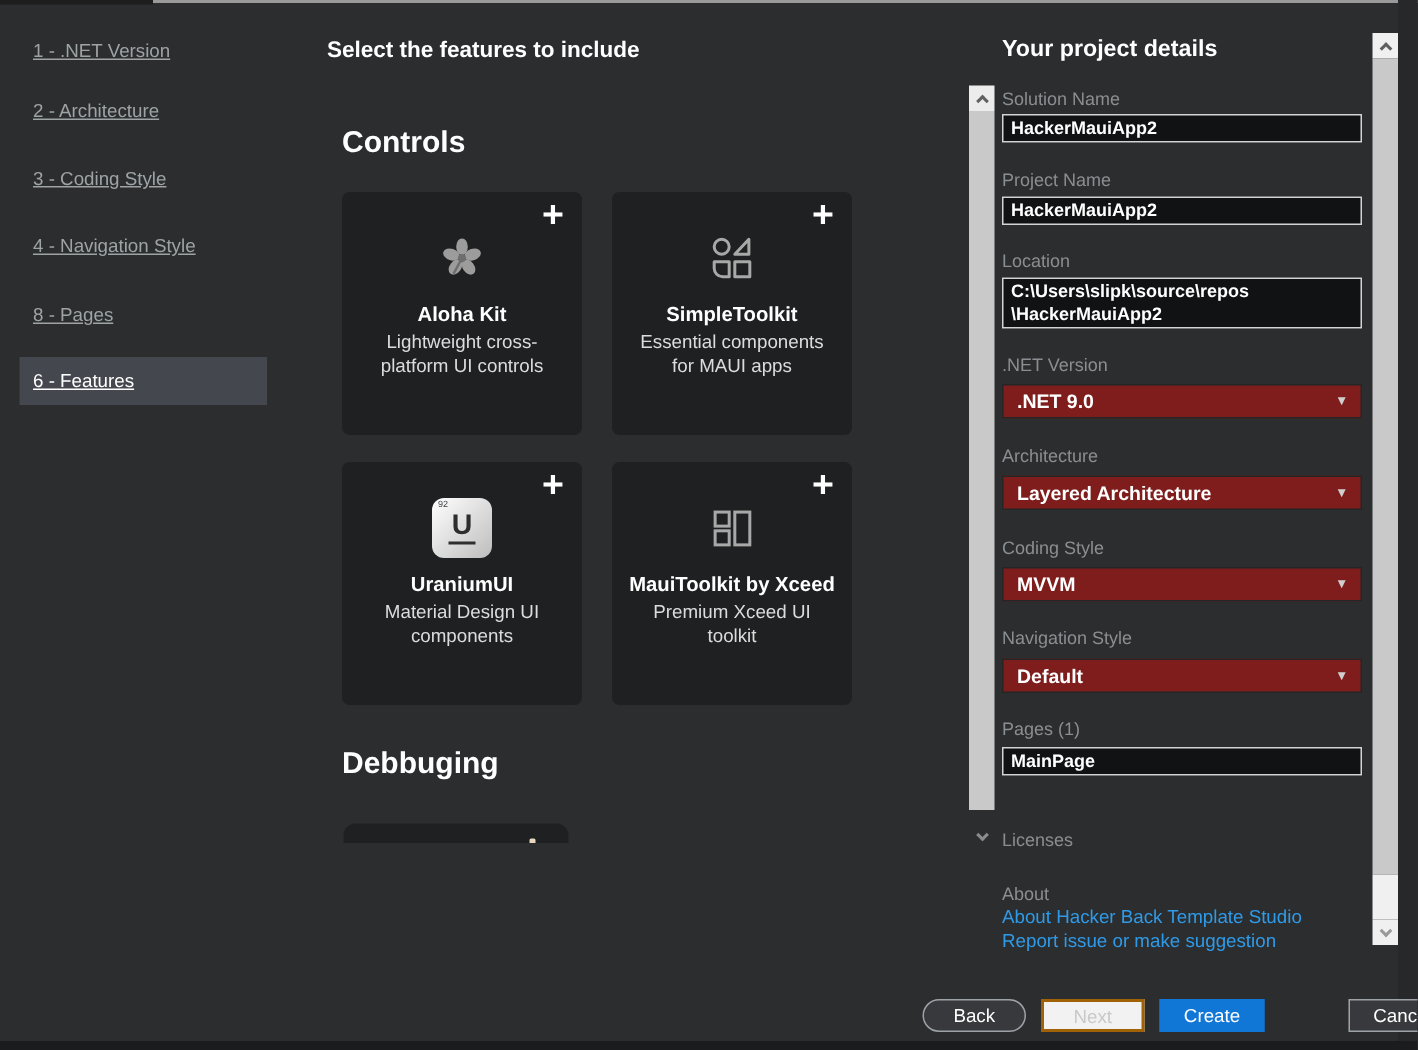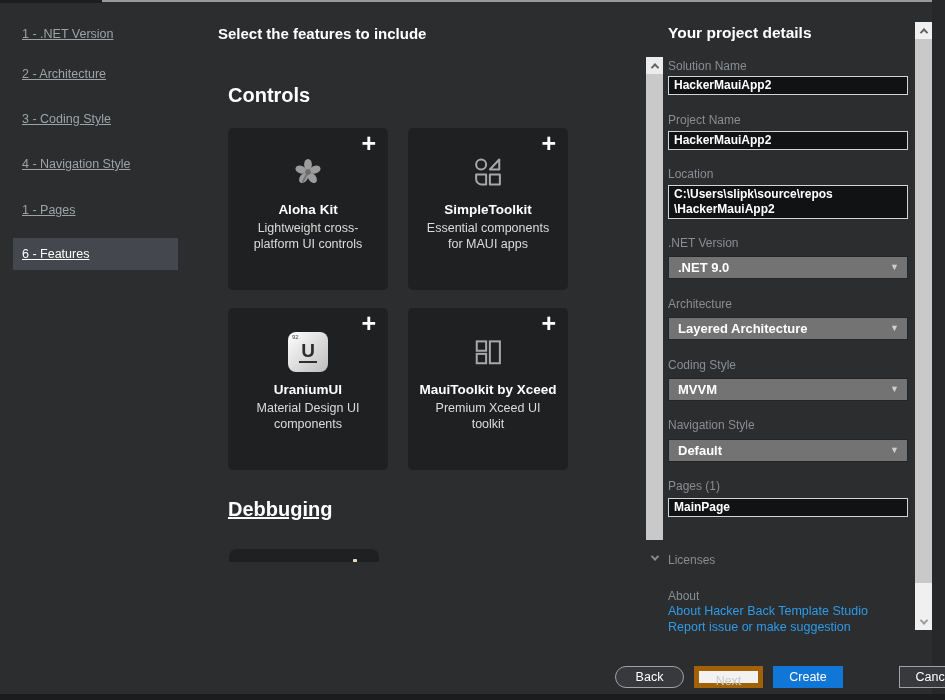--- a/index.html
+++ b/index.html
@@ -52,51 +52,51 @@
   
   .details { position:absolute; left:668px; top:0; width:240px; height:634px; overflow:hidden; }
   .details-title { position:absolute; left:0; top:24px; font-size:15.5px; font-weight:700; color:#FFFFFF; }
   .field-label { position:absolute; left:0; font-size:12px; color:#8B8E91; }
   .text-input { position:absolute; left:0; width:240px; height:19px; background:#111214;
                 border:1px solid #D4D4D4; color:#FFFFFF; font-size:12px; font-weight:700;
                 line-height:17px; padding:0 5px; overflow:hidden; white-space:nowrap; }
   .text-area { position:absolute; left:0; width:240px; height:34px; background:#111214;
                border:1px solid #D4D4D4; color:#FFFFFF; font-size:12px; font-weight:700;
                line-height:15px; padding:1px 5px; white-space:pre-wrap; overflow:hidden; }
-  .dropdown { position:absolute; left:0; width:240px; height:23px; background:#737373;
+  .dropdown { position:absolute; left:0; width:240px; height:23px; background:#7f1d1d;
               border:1px solid #242527; color:#FFFFFF; font-size:13px; font-weight:700;
               line-height:21px; padding:0 22px 0 9px; cursor:pointer; }
   .dropdown .caret { position:absolute; right:8px; top:0; font-size:9px; color:#CFCFCF; line-height:21px; }
   .page-item { position:absolute; left:0; width:240px; height:19px; background:#111214;
                border:1px solid #D4D4D4; color:#FFFFFF; font-size:12px; font-weight:700;
                line-height:17px; padding:0 5px; }
   .link { position:absolute; left:0; font-size:12.5px; color:#2F9BE8; text-decoration:none; cursor:pointer; }
 
   
   .bottom-strip { position:absolute; left:0; top:694px; width:945px; height:6px; background:#1B1C1E; }
   .btn { position:absolute; top:666px; height:22px; font-size:12.5px; text-align:center; line-height:20px; cursor:pointer;
          font-family:"Liberation Sans", sans-serif; }
   .btn.secondary { background:#37393D; border:1px solid #9EA3A8; color:#FFFFFF; }
-  .btn.disabled { background:#F2F2F2; border:5px solid #a16207; color:#C9C9C9; cursor:default; }
+  .btn.disabled { background:#F2F2F2; border:2px solid #a16207; color:#C9C9C9; cursor:default; }
   .btn.primary { background:#1177D7; border:1px solid #1177D7; color:#FFFFFF; }
 
   svg.feature-icon { display:block; }
 </style>
 </head>
 <body>
 
 <div class="top-edge"></div>
 <div class="top-edge-dark"></div>
 
 <div class="sidebar">
   <div class="step" style="top:18px;">1 - .NET Version</div>
   <div class="step" style="top:58px;">2 - Architecture</div>
   <div class="step" style="top:103px;">3 - Coding Style</div>
   <div class="step" style="top:148px;">4 - Navigation Style</div>
-  <div class="step" style="top:194px;">1 - Pages</div>
+  <div class="step" style="top:194px;">8 - Pages</div>
   <div class="step active" style="top:238px;">6 - Features</div>
 </div>
 
 <div class="main">
   <div class="main-title">Select the features to include</div>
   <div class="section-title" style="top:84px;">Controls</div>
 
   <div class="card" style="left:10px; top:128px;">
     <div class="plus">+</div>
     <div class="icon-wrap">
@@ -148,21 +148,21 @@
       <svg class="feature-icon" width="30" height="30" viewBox="0 0 24 24" fill="none" stroke="#A8A8A8" stroke-width="1.6">
         <rect x="3" y="3.5" width="7.5" height="7.5"></rect>
         <rect x="3" y="13.5" width="7.5" height="7.5"></rect>
         <rect x="13.5" y="3.5" width="8" height="17.5"></rect>
       </svg>
     </div>
     <div class="card-title">MauiToolkit by Xceed</div>
     <div class="card-desc">Premium Xceed UI toolkit</div>
   </div>
 
-  <div class="section-title" style="top:498px;text-decoration:underline;">Debbuging</div>
+  <div class="section-title" style="top:498px;">Debbuging</div>
   <div class="partial-card">
       <span class="dot"></span>
     </div>
 </div>
 
 <div class="sb inner-sb">
   <div class="sb-btn" style="top:0;">
       <span class="chev up"></span>
     </div>
   <div class="sb-thumb" style="top:17px; height:466px;"></div>

